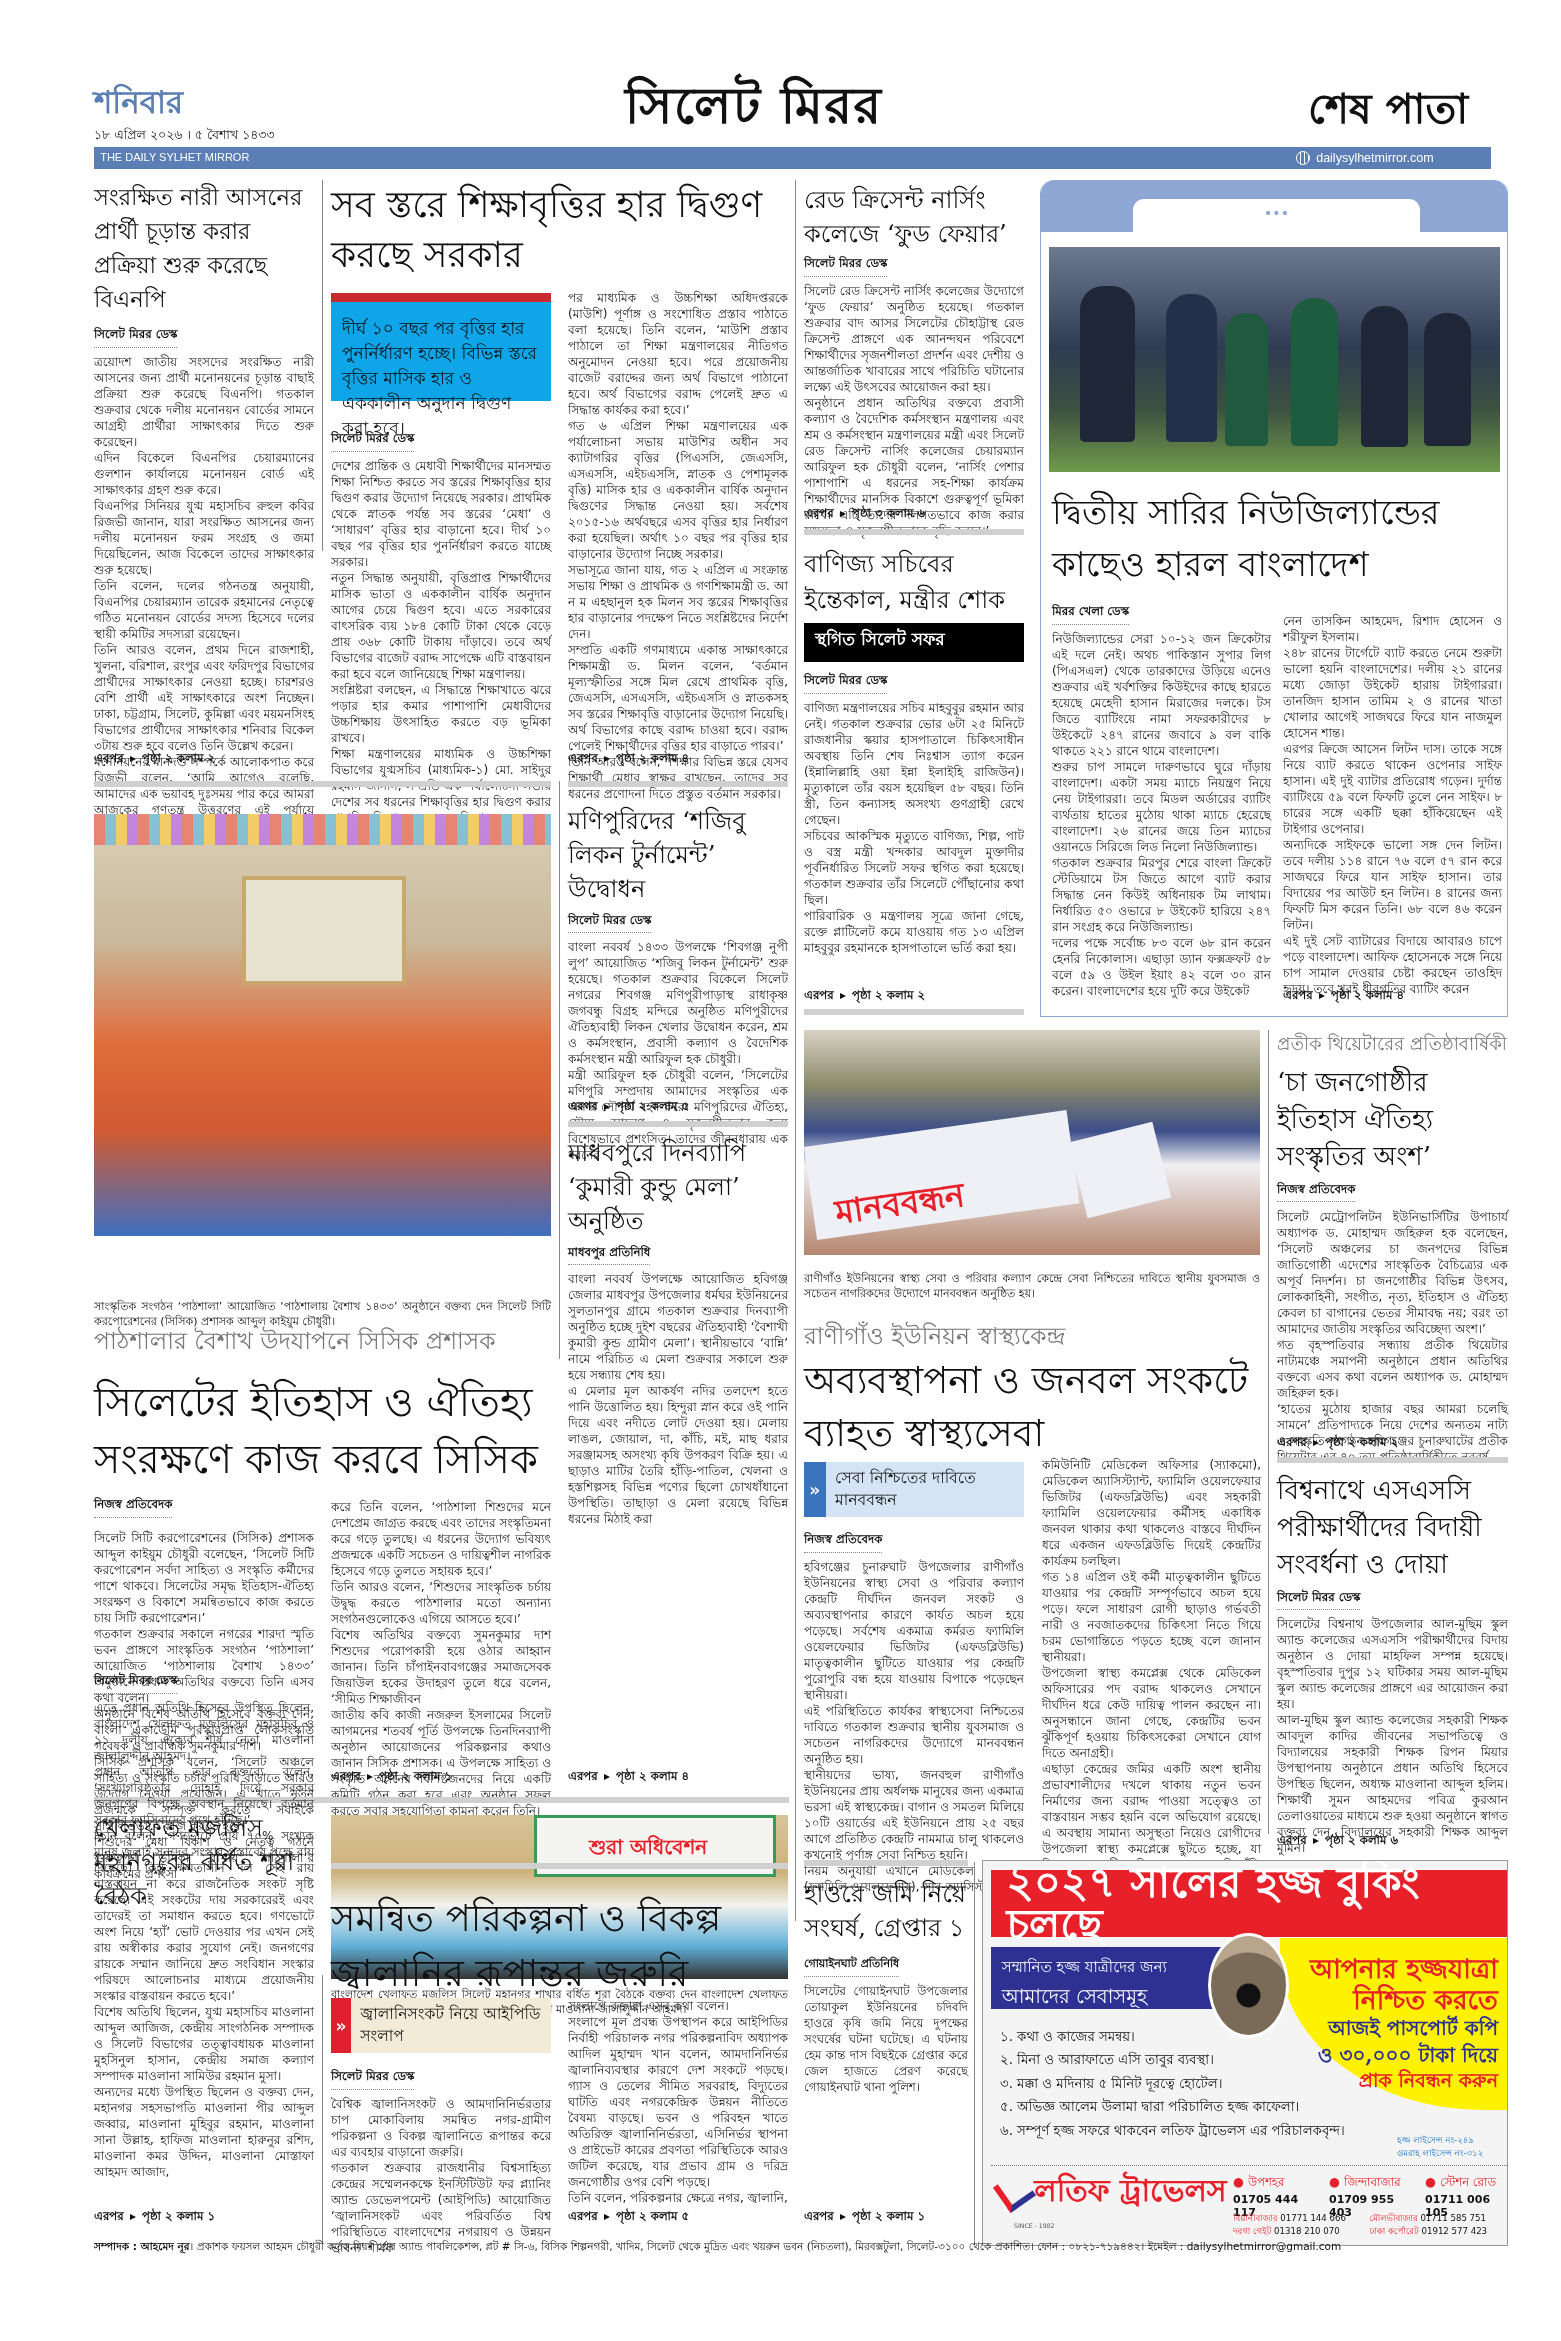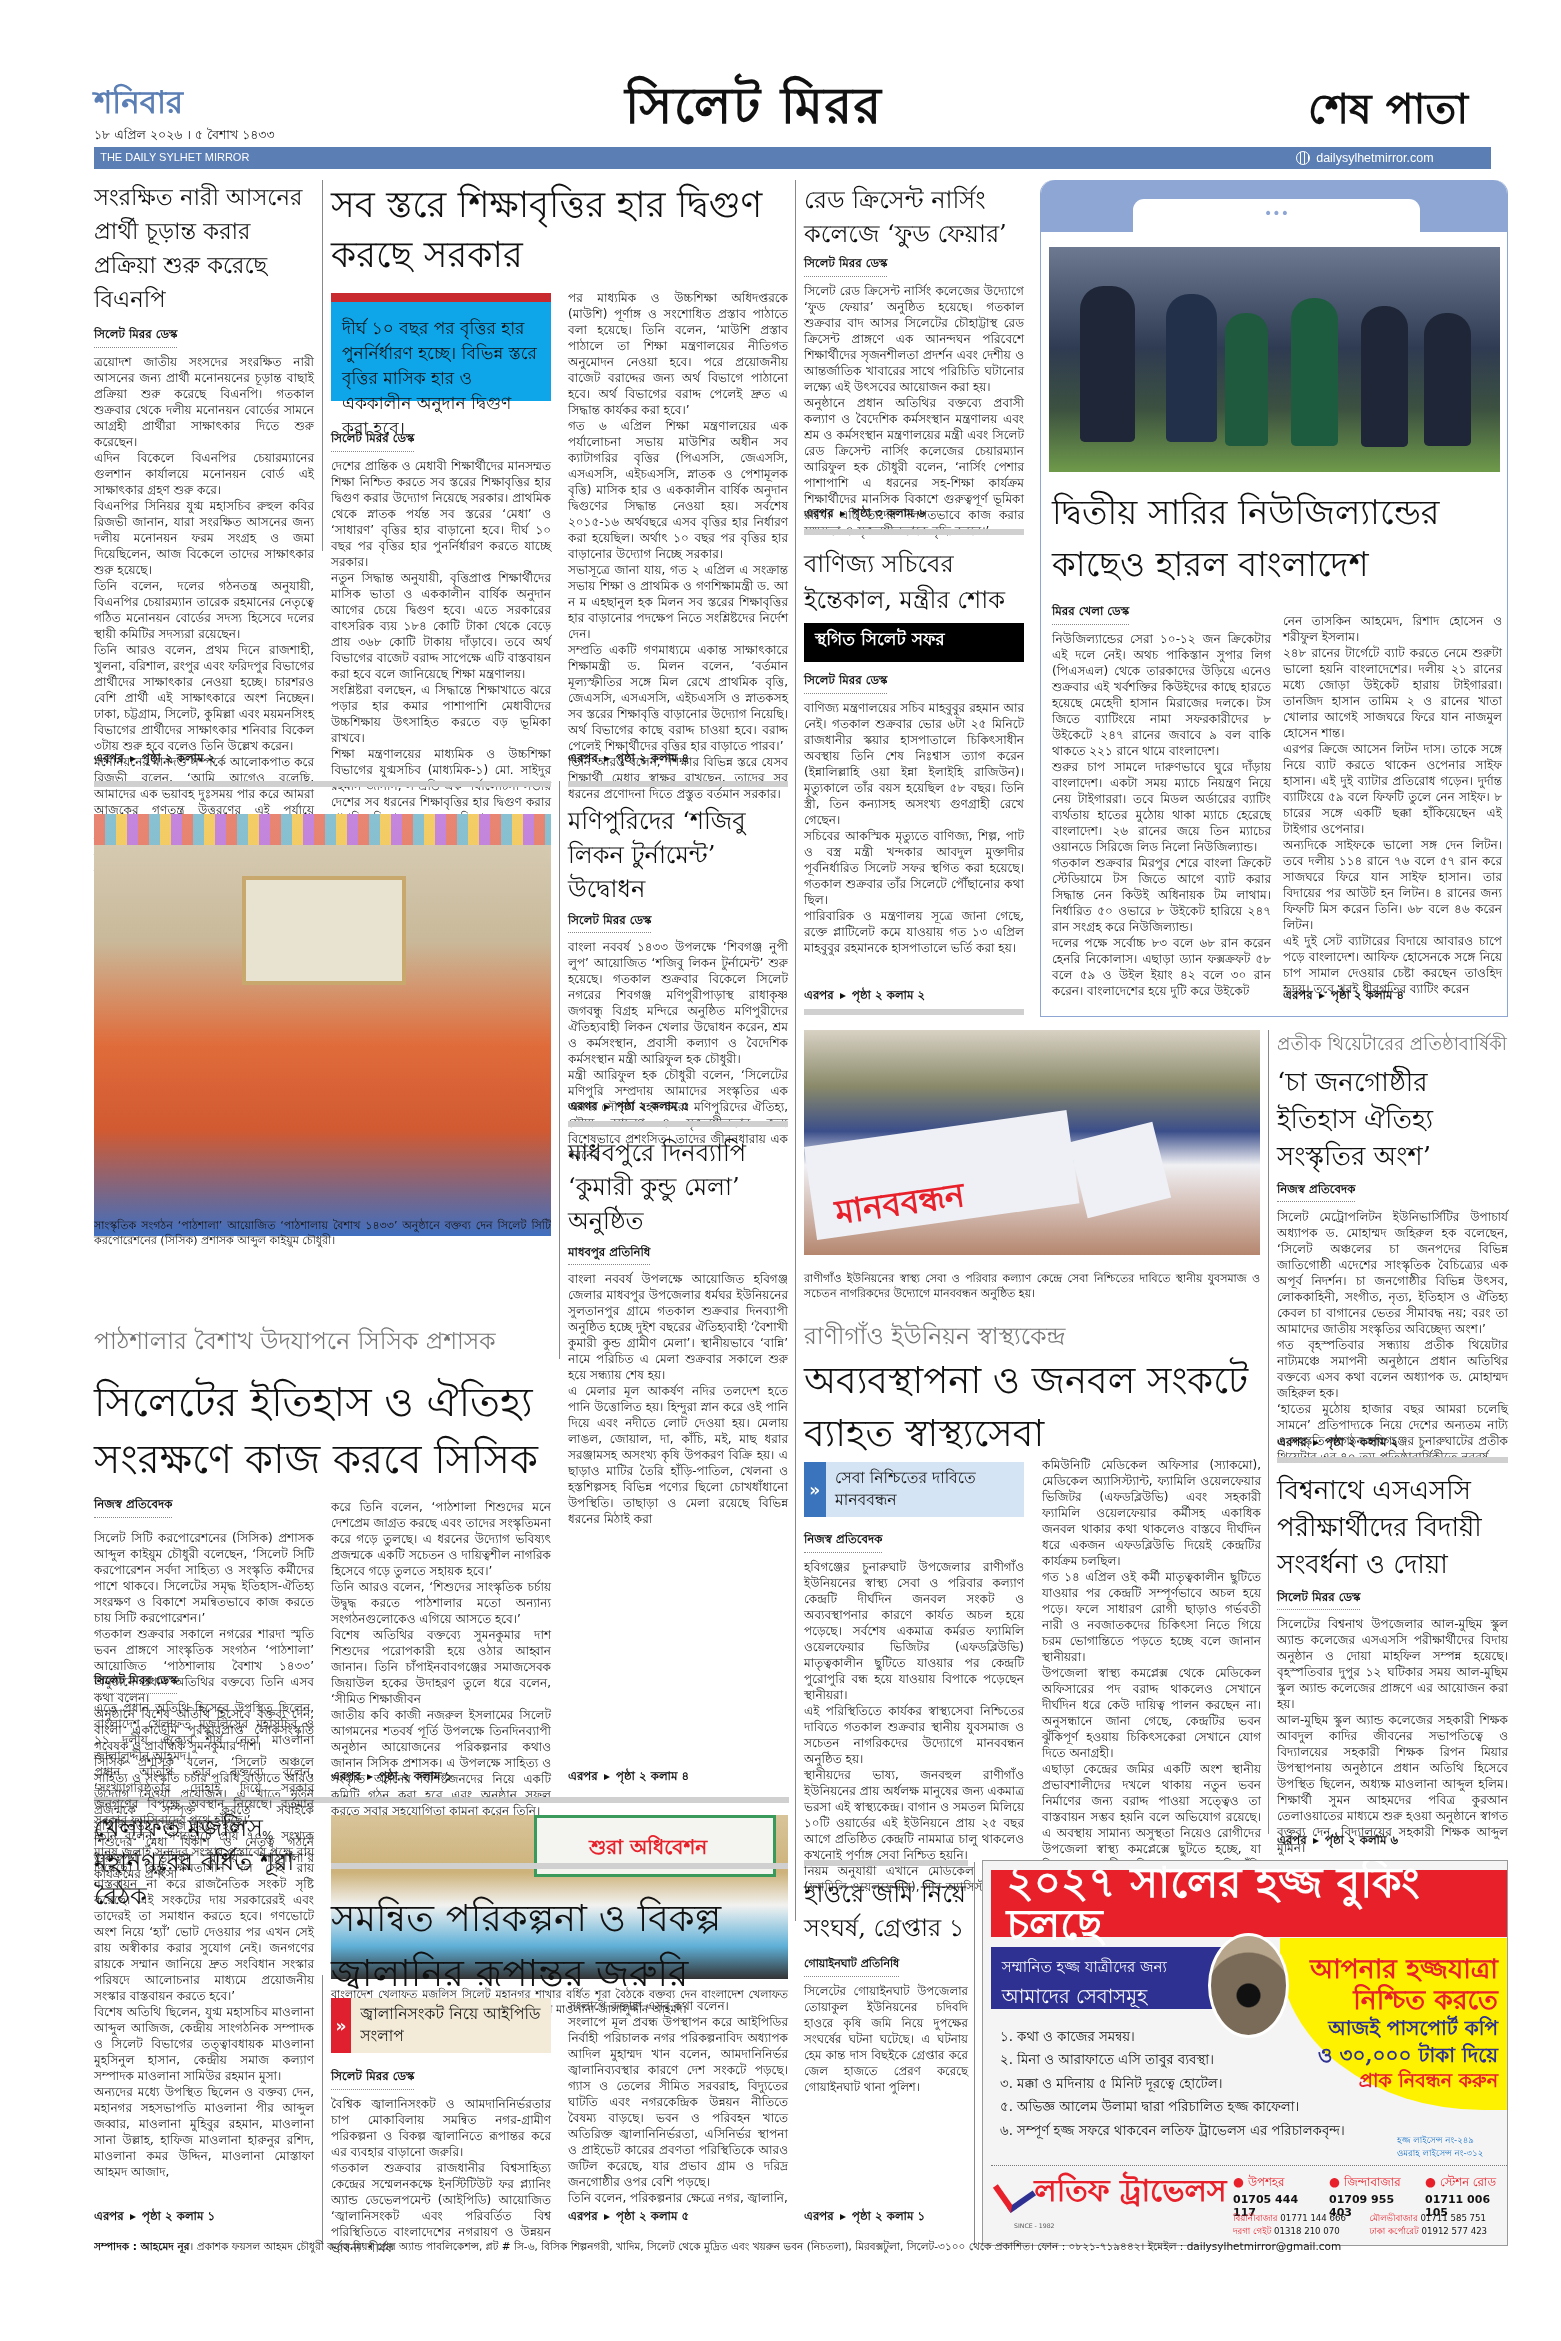--- a/index.html
+++ b/index.html
@@ -135,21 +135,21 @@
 </div>
 
 <div class="abs rule-grey" style="left:94px;top:781px;width:457px"></div>
 <div class="abs rule-grey" style="left:568px;top:781px;width:220px"></div>
 <div class="abs vline" style="left:559px;top:781px;height:578px"></div>
 
 <div class="photo" style="left:94px;top:814px;width:457px;height:422px;background:linear-gradient(180deg,#d9cfb8 0%,#c9b99a 30%,#e06b3a 55%,#d15a32 75%,#3f6fc0 100%)">
   <div style="position:absolute;left:148px;top:62px;width:164px;height:109px;background:#e8e2d0;border:4.7px solid #c9a86d"></div>
   <div style="position:absolute;left:0;top:0;width:100%;height:31px;background:repeating-linear-gradient(90deg,#e65 0 11px,#6bd 11px 22px,#fc4 22px 33px,#b6e 33px 44px);opacity:.7"></div>
 </div>
-<div class="abs cap" style="left:94px;top:1218px;width:457px">সাংস্কৃতিক সংগঠন ‘পাঠশালা’ আয়োজিত ‘পাঠশালায় বৈশাখ ১৪৩৩’ অনুষ্ঠানে বক্তব্য দেন সিলেট সিটি করপোরেশনের (সিসিক) প্রশাসক আব্দুল কাইয়ুম চৌধুরী।</div>
+<div class="abs cap" style="left:94px;top:1299px;width:457px">সাংস্কৃতিক সংগঠন ‘পাঠশালা’ আয়োজিত ‘পাঠশালায় বৈশাখ ১৪৩৩’ অনুষ্ঠানে বক্তব্য দেন সিলেট সিটি করপোরেশনের (সিসিক) প্রশাসক আব্দুল কাইয়ুম চৌধুরী।</div>
 <div class="abs kicker" style="left:94px;top:1323px">পাঠশালার বৈশাখ উদযাপনে সিসিক প্রশাসক</div>
 <h1 class="abs hl" style="left:94px;top:1374px;width:461px;font-size:40px;line-height:57px;font-weight:normal">সিলেটের ইতিহাস ও ঐতিহ্য সংরক্ষণে কাজ করবে সিসিক</h1>
 <div class="abs" style="left:94px;top:1230px;width:220px;transform:translateY(265px)">
   <div class="byline">নিজস্ব প্রতিবেদক</div>
 </div>
 <div class="abs body" style="left:94px;top:1530px;width:220px">
   <p>সিলেট সিটি করপোরেশনের (সিসিক) প্রশাসক আব্দুল কাইয়ুম চৌধুরী বলেছেন, ‘সিলেট সিটি করপোরেশন সর্বদা সাহিত্য ও সংস্কৃতি কর্মীদের পাশে থাকবে। সিলেটের সমৃদ্ধ ইতিহাস-ঐতিহ্য সংরক্ষণ ও বিকাশে সমন্বিতভাবে কাজ করতে চায় সিটি করপোরেশন।’</p>
   <p>গতকাল শুক্রবার সকালে নগরের শারদা স্মৃতি ভবন প্রাঙ্গণে সাংস্কৃতিক সংগঠন ‘পাঠশালা’ আয়োজিত ‘পাঠশালায় বৈশাখ ১৪৩৩’ অনুষ্ঠানে প্রধান অতিথির বক্তব্যে তিনি এসব কথা বলেন।</p>
   <p>অনুষ্ঠানে বিশেষ অতিথি হিসেবে বক্তব্য দেন, বাংলা একাডেমি পুরস্কারপ্রাপ্ত লোকসংস্কৃতি গবেষক ও প্রাবন্ধিক সুমনকুমার দাশ।</p>
   <p>সিসিক প্রশাসক বলেন, ‘সিলেট অঞ্চলে সাহিত্য ও সংস্কৃতি চর্চার পরিধি বাড়াতে আরও উদ্যোগ নেওয়া প্রয়োজন। এ খাতে নতুন প্রজন্মকে সম্পৃক্ত করতে সবাইকে সম্মিলিতভাবে কাজ করতে হবে।’</p>

